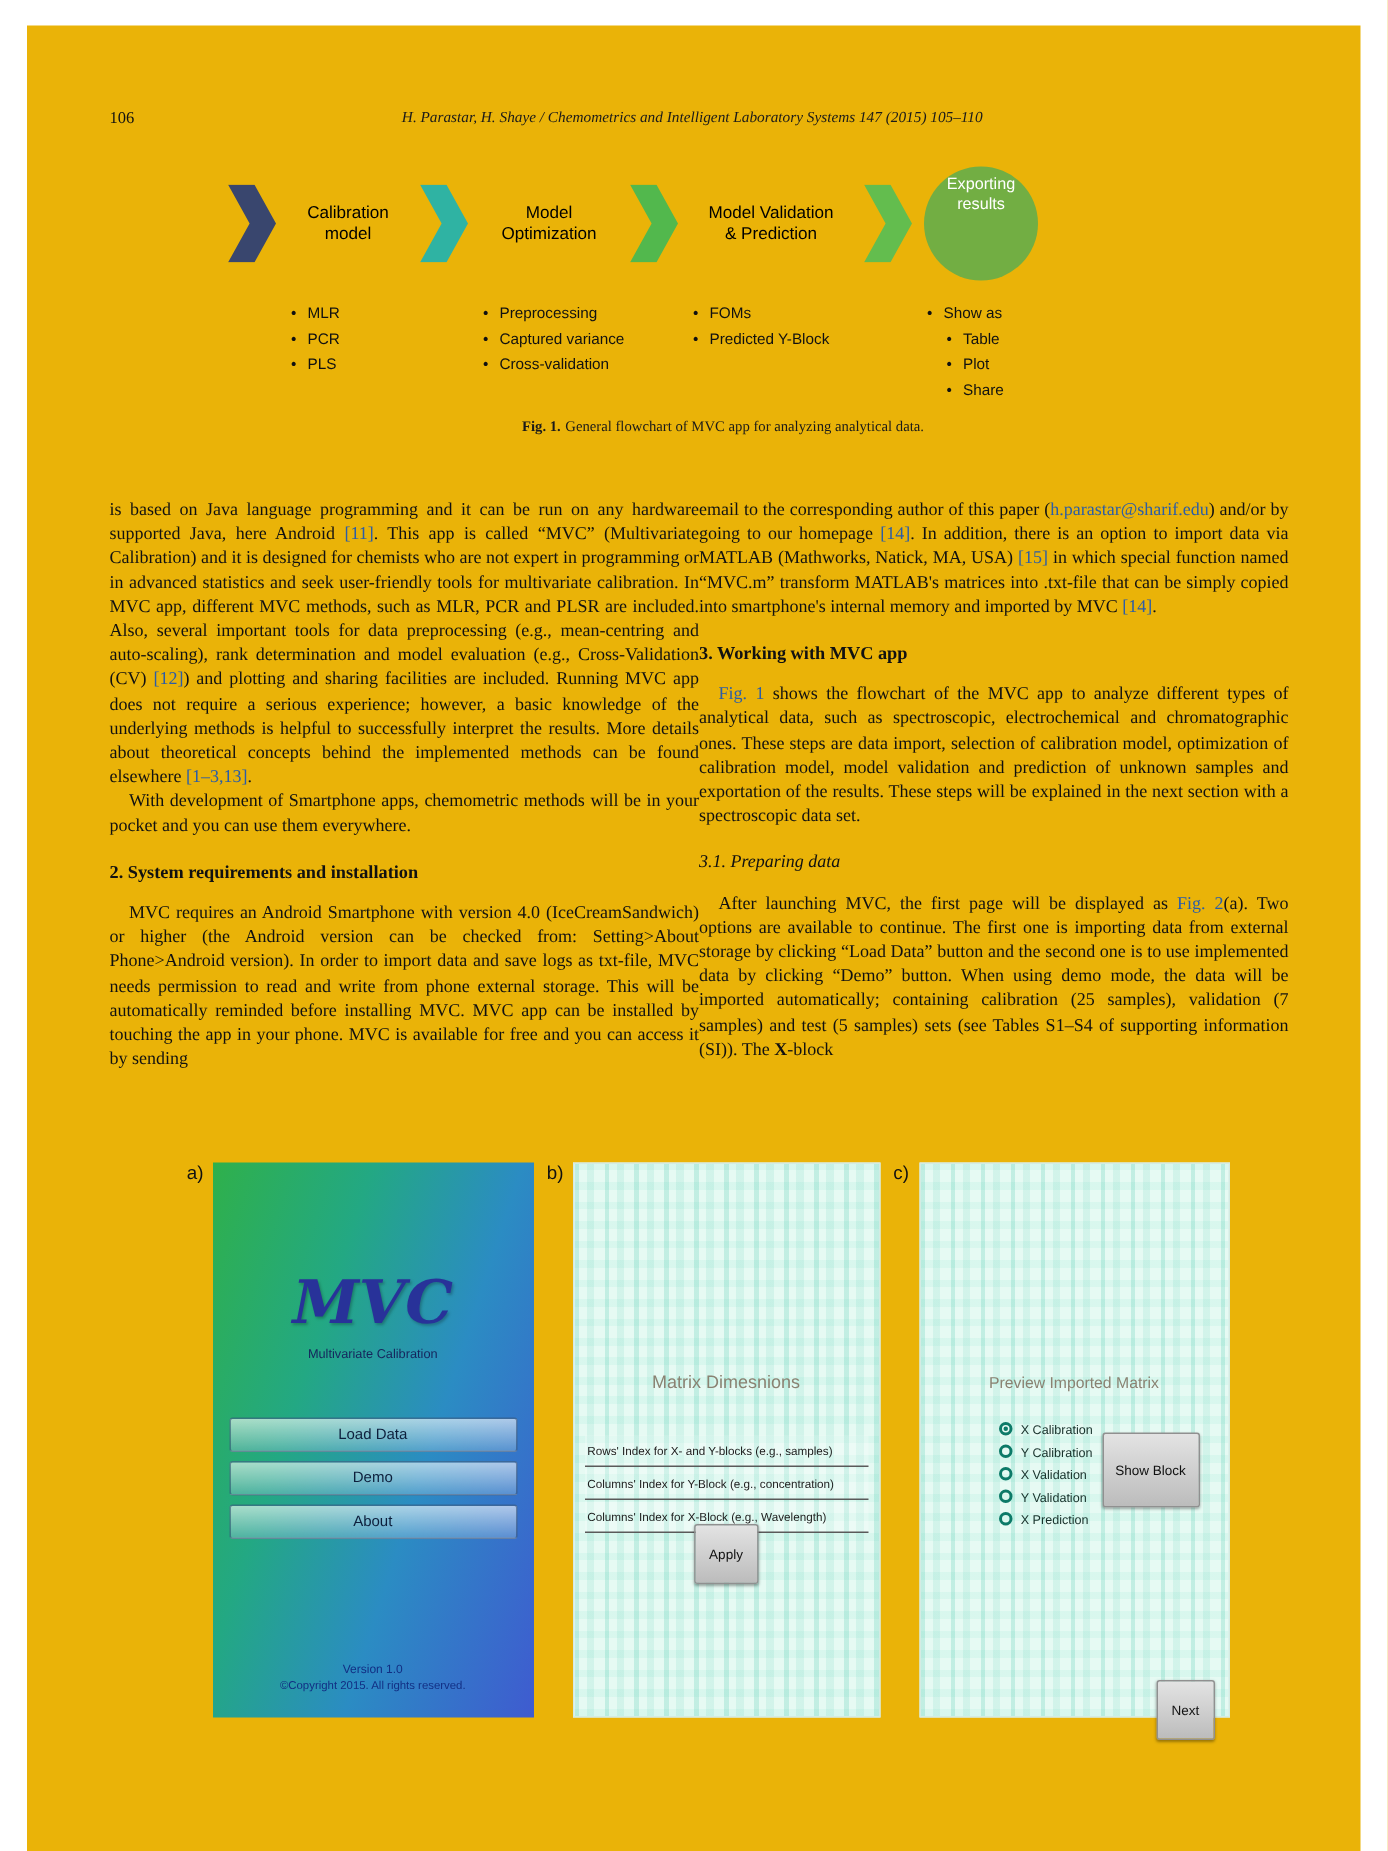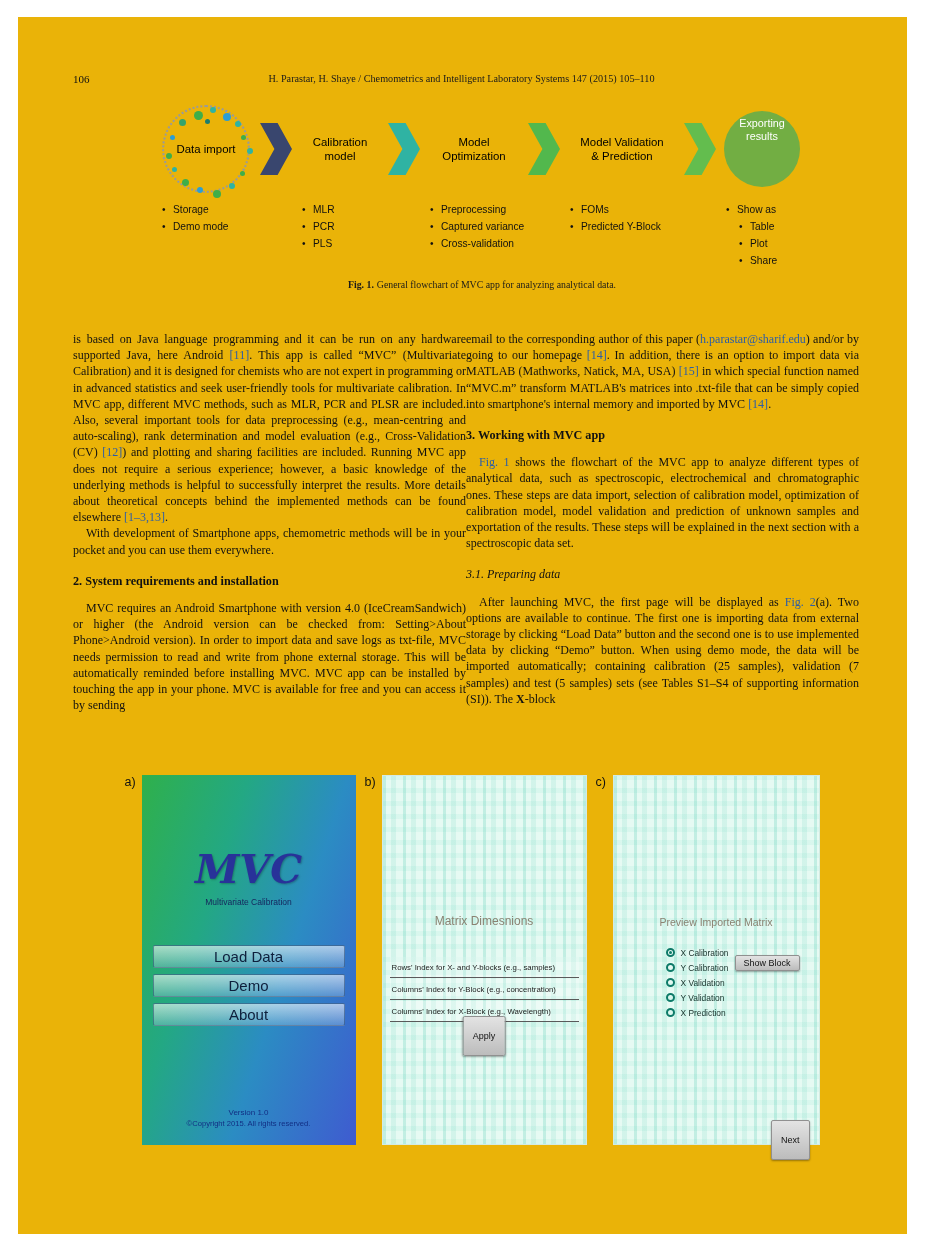--- a/index.html
+++ b/index.html
@@ -3,21 +3,21 @@
 <meta charset="utf-8">
 <style>
   *{box-sizing:border-box;margin:0;padding:0}
   html,body{background:#fff}
   body{font-family:"Liberation Serif",serif;color:#111}
   .page{position:relative;width:889px;height:1234px;background:#eab308;margin:17px auto;overflow:hidden}
 
   
   .header{position:absolute;top:56px;left:55px;right:57px;height:16px}
   .pagenum{position:absolute;left:0;top:0;font-size:11px}
-  .running{display:block;text-align:center;font-size:10.2px;color:#1a1a1a}
+  .running{display:block;text-align:center;font-style:italic;font-size:10.2px;color:#1a1a1a}
 
   
   .fig1{position:absolute;top:86px;left:134px;width:660px;font-family:"Liberation Sans",sans-serif}
   .flowchart{display:flex;align-items:flex-start}
   .stage{display:flex;flex-direction:column;flex:none}
   .stage-head{height:92px;display:flex;align-items:center;justify-content:center;width:100%}
   .stage-title{font-size:11.4px;color:#000;text-align:center;line-height:1.25}
   .dotted-circle{position:relative;width:88px;height:88px;border:2px dotted #9a9a9a;border-radius:50%;display:flex;align-items:center;justify-content:center}
   .dot{position:absolute;border-radius:50%;display:block}
   .green-circle{width:76px;height:76px;border-radius:50%;display:flex;align-items:flex-start;justify-content:center;padding:6px}
@@ -43,81 +43,54 @@
   
   .fig2{position:absolute;top:758px;left:0;width:925px}
   .fig2-row{display:flex;justify-content:center;gap:26px}
   .fig2-cell{position:relative}
   .panel-label{position:absolute;left:-17px;top:0;font-size:12.5px;font-family:"Liberation Sans",sans-serif}
   .phone{height:370px;position:relative;font-family:"Liberation Sans",sans-serif}
   .phone-a{width:214px;background:linear-gradient(108deg,#2fb04b 0%,#23a883 32%,#2b8cc3 62%,#3f5bd0 100%)}
   .mvc-logo{position:absolute;top:70px;left:0;right:0;text-align:center;font-family:"DejaVu Serif",serif;font-style:italic;font-weight:bold;font-size:40px;color:#283299;text-shadow:1px 1px 2px rgba(0,0,0,.25)}
   .mvc-sub{position:absolute;top:122px;left:0;right:0;text-align:center;font-size:8.5px;color:#15245c}
   .a-buttons{position:absolute;top:170px;left:11px;right:11px}
-  .a-btn{height:23px;line-height:22px;margin-bottom:6px;text-align:center;font-size:15px;color:#0d1f3c;background:linear-gradient(180deg,rgba(255,255,255,.6),rgba(160,200,225,.35));border:1px solid rgba(30,60,100,.5);border-radius:2px}
+  .a-btn{height:23px;line-height:22px;margin-bottom:6px;text-align:center;font-size:10px;color:#0d1f3c;background:linear-gradient(180deg,rgba(255,255,255,.6),rgba(160,200,225,.35));border:1px solid rgba(30,60,100,.5);border-radius:2px}
   .a-version{position:absolute;top:333px;left:0;right:0;text-align:center;font-size:8px;color:#122f84}
   .a-copy{position:absolute;top:344px;left:0;right:0;text-align:center;font-size:7.6px;color:#122f84}
   .phone-b{width:205px}
   .phone-c{width:207px}
   .phone-bc{background-color:#e6faf3;border:1px solid #d4ebe3;background-image:
     repeating-linear-gradient(90deg,rgba(64,196,168,.22) 0,rgba(64,196,168,.22) 3px,rgba(255,255,255,0) 3px,rgba(255,255,255,0) 8px,rgba(64,196,168,.12) 8px,rgba(64,196,168,.12) 13px,rgba(255,255,255,0) 13px,rgba(255,255,255,0) 20px),
     repeating-linear-gradient(0deg,rgba(120,225,200,.12) 0,rgba(120,225,200,.12) 5px,rgba(255,255,255,0) 5px,rgba(255,255,255,0) 13px)}
   .bc-title{position:absolute;top:138px;left:0;right:0;text-align:center;font-size:12px;color:#8a8272}
   .c-title{top:140px;font-size:10.5px}
   .b-fields{position:absolute;top:181px;left:7px;right:7px}
   .b-field{height:21px;margin-bottom:1px;font-size:7.8px;color:#1c1c1c;border-bottom:1px solid #5a5a5a;background:rgba(255,255,255,.25);padding:6px 2px 0}
   .gray-btn{position:absolute;background:linear-gradient(180deg,#e3e3e3,#bcbcbc);border:1px solid #909090;border-radius:2px;font-size:9px;color:#111;text-align:center;box-shadow:0 1px 2px rgba(0,0,0,.35);padding:14px 9px}
   .apply{top:240px;left:50%;transform:translateX(-50%)}
-  .show-block{top:179px;left:121px;padding:2px 8px}
+  .show-block{top:179px;left:121px;padding:19px 8px}
   .next{top:344px;right:9px}
   .c-options{position:absolute;top:169px;left:52px}
   .c-option{display:flex;align-items:center;height:15px;font-size:8.4px;color:#17302a}
   .radio{width:9px;height:9px;border:2px solid #0d7a68;border-radius:50%;margin-right:6px;position:relative;flex:none}
   .radio.sel::after{content:"";position:absolute;left:1px;top:1px;right:1px;bottom:1px;background:#0d7a68;border-radius:50%}
   .fig2cap{position:absolute;top:388px;left:0;right:0;text-align:center;font-size:9.8px;color:#1a1a1a;font-family:"Liberation Serif",serif}
 </style>
 </head>
 <body>
 
 <div class="page">
 
   <header class="header">
     <span class="pagenum">106</span>
     <span class="running">H. Parastar, H. Shaye / Chemometrics and Intelligent Laboratory Systems 147 (2015) 105–110</span>
   </header>
 
   <section class="fig1">
     <div class="flowchart">
-        <div class="stage" style="width: 108px;">
-          <div class="stage-head">
-            <div class="dotted-circle">
-              <i class="dot" style="left: 30px; top: 4px; width: 9px; height: 9px; background: rgb(63, 174, 73);"></i>
-              <i class="dot" style="left: 46px; top: 0px; width: 6px; height: 6px; background: rgb(47, 179, 163);"></i>
-              <i class="dot" style="left: 59px; top: 6px; width: 8px; height: 8px; background: rgb(43, 158, 214);"></i>
-              <i class="dot" style="left: 71px; top: 14px; width: 6px; height: 6px; background: rgb(47, 179, 163);"></i>
-              <i class="dot" style="left: 15px; top: 12px; width: 7px; height: 7px; background: rgb(53, 164, 107);"></i>
-              <i class="dot" style="left: 6px; top: 28px; width: 5px; height: 5px; background: rgb(43, 158, 214);"></i>
-              <i class="dot" style="left: 77px; top: 28px; width: 5px; height: 5px; background: rgb(63, 174, 73);"></i>
-              <i class="dot" style="left: 83px; top: 41px; width: 6px; height: 6px; background: rgb(47, 179, 163);"></i>
-              <i class="dot" style="left: 2px; top: 46px; width: 6px; height: 6px; background: rgb(63, 174, 73);"></i>
-              <i class="dot" style="left: 8px; top: 60px; width: 5px; height: 5px; background: rgb(47, 179, 163);"></i>
-              <i class="dot" style="left: 18px; top: 72px; width: 7px; height: 7px; background: rgb(63, 174, 73);"></i>
-              <i class="dot" style="left: 33px; top: 80px; width: 6px; height: 6px; background: rgb(43, 158, 214);"></i>
-              <i class="dot" style="left: 49px; top: 83px; width: 8px; height: 8px; background: rgb(63, 174, 73);"></i>
-              <i class="dot" style="left: 65px; top: 76px; width: 6px; height: 6px; background: rgb(47, 179, 163);"></i>
-              <i class="dot" style="left: 76px; top: 64px; width: 5px; height: 5px; background: rgb(63, 174, 73);"></i>
-              <i class="dot" style="left: 41px; top: 12px; width: 5px; height: 5px; background: rgb(28, 125, 110);"></i>
-              <span class="stage-title" style="width: 60px;">Data import</span>
-            </div>
-          </div>
-          <ul class="stage-bullets">
-            <li>Storage</li>
-            <li>Demo mode</li>
-          </ul>
-        </div>
         <div class="chevron" style="background: rgb(57, 70, 110);"></div>
         <div class="stage" style="width: 96px;">
           <div class="stage-head">
             <div class="stage-title" style="width: 88px;">Calibration model</div>
           </div>
           <ul class="stage-bullets">
             <li>MLR</li>
             <li>PCR</li>
             <li>PLS</li>
           </ul>

